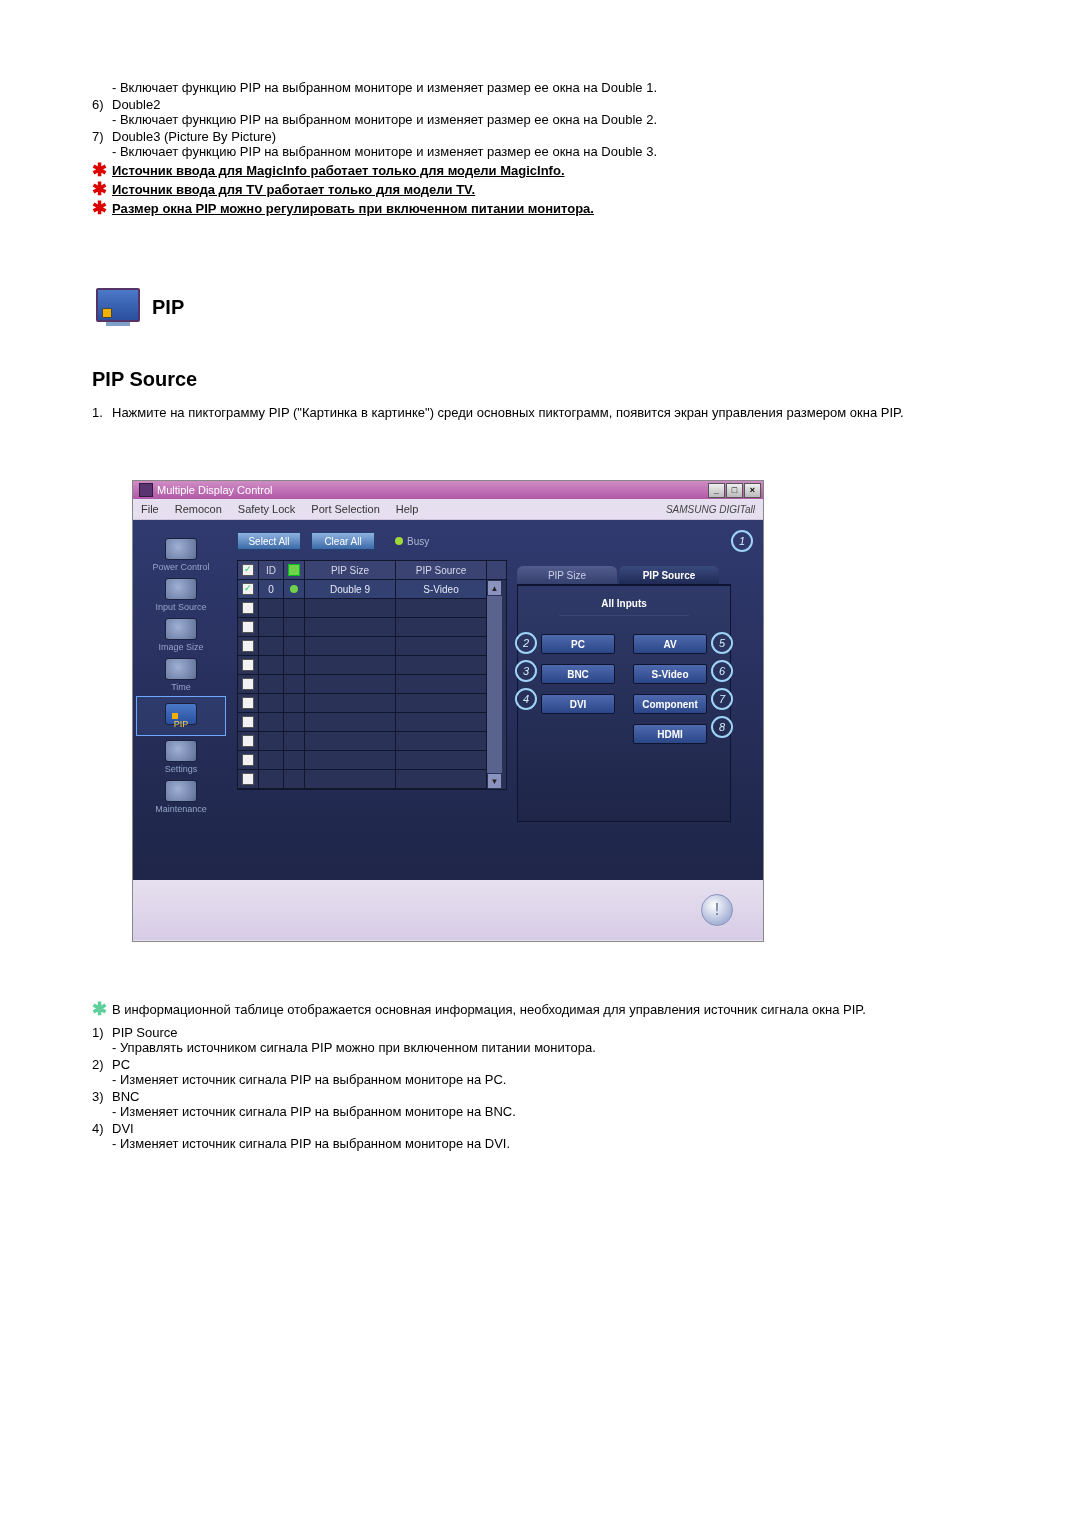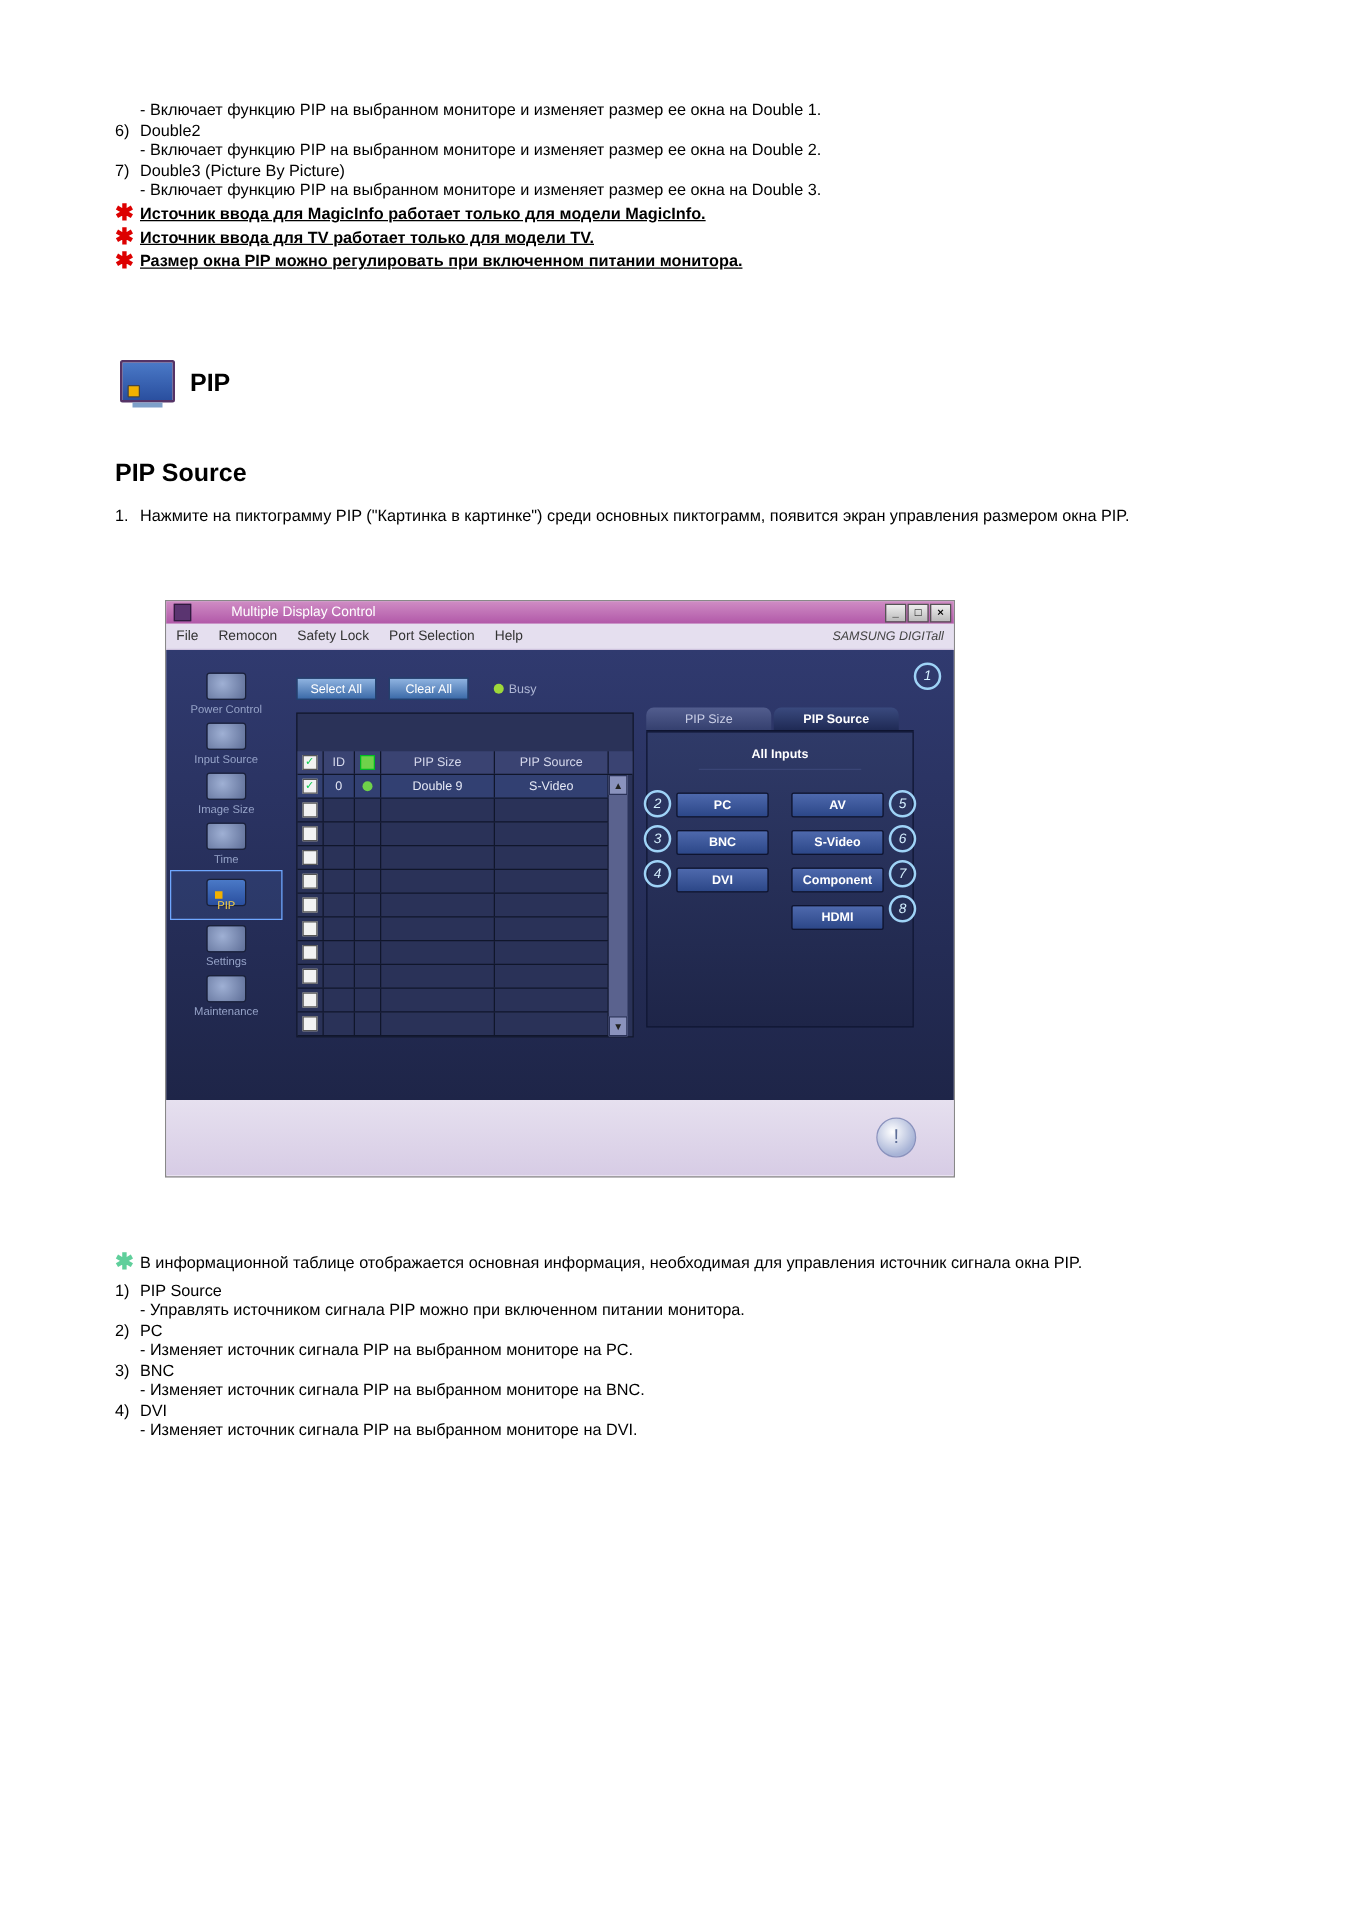--- a/index.html
+++ b/index.html
@@ -83,21 +83,21 @@
     color: #c9cee6;
     position: relative;
   }
   .app-titlebar {
     height: 18px;
     background: linear-gradient(#cf8cc4,#b158a8);
     display: flex; align-items: center; justify-content: space-between;
     padding: 0 2px;
     color: #fff;
   }
-  .app-titlebar-left { display: flex; align-items: center; padding-left: 4px; gap: 28px; }
+  .app-titlebar-left { display: flex; align-items: center; padding-left: 4px; }
   .tb-icon { width: 12px; height: 12px; background: #5a3470; margin-right: 4px; border:1px solid #301a3f;}
   .app-title { font-size: 11px; }
   .win-btns { display: flex; }
   .win-btn {
     width: 15px; height: 13px;
     margin-left: 1px;
     border: 1px solid #555;
     background: linear-gradient(#eee,#bbb);
     color: #000;
     font-weight: bold;
@@ -148,21 +148,21 @@
     width: 6px; height: 6px; background: #f2b100;
     margin-top: -14px; margin-left: -12px;
   }
 
   .main {
     flex: 1;
     padding: 12px 0 0 8px;
     display: flex;
   }
   .main-left { width: 270px; }
-  .top-btns { display: flex; gap: 10px; align-items: center; margin-top: 10px; }
+  .top-btns { display: flex; gap: 10px; align-items: center; }
   .sel-btn {
     width: 62px; height: 16px;
     background: linear-gradient(#8fb3e0,#3b6aa8);
     color: #fff; font-size: 10px;
     display: flex; align-items: center; justify-content: center;
     border: 1px solid #23406e;
   }
   .busy { display: flex; align-items: center; gap: 4px; font-size: 10px; color: #aeb6d4; margin-left: 10px;}
   .busy-dot { width: 8px; height: 8px; border-radius: 50%; background: #9ed83a;}
 
@@ -176,21 +176,21 @@
     height: 18px;
     border-bottom: 1px solid #10162b;
     font-size: 10px;
   }
   .gc { border-right: 1px solid #10162b; display: flex; align-items: center; justify-content: center; }
   .gc0 { width: 20px; }
   .gc1 { width: 24px; }
   .gc2 { width: 20px; }
   .gc3 { width: 90px; }
   .gc4 { width: 90px; }
-  .grid-head { background: #3a4372; color: #d6d9ec; margin-top: 30px;}
+  .grid-head { background: #3a4372; color: #d6d9ec;}
   .grid-body-wrap { display: flex; }
   .grid-rows {}
   .chk {
     width: 10px; height: 10px; background: #f2f2f2; border: 1px solid #555;
   }
   .chk.checked::after {
     content: '\2713'; font-size: 9px; color: #1c5; display: block; line-height: 9px; margin-left: 1px;
   }
   .status-dot {
     width: 8px; height: 8px; border-radius: 50%; background: #6fd24a;

